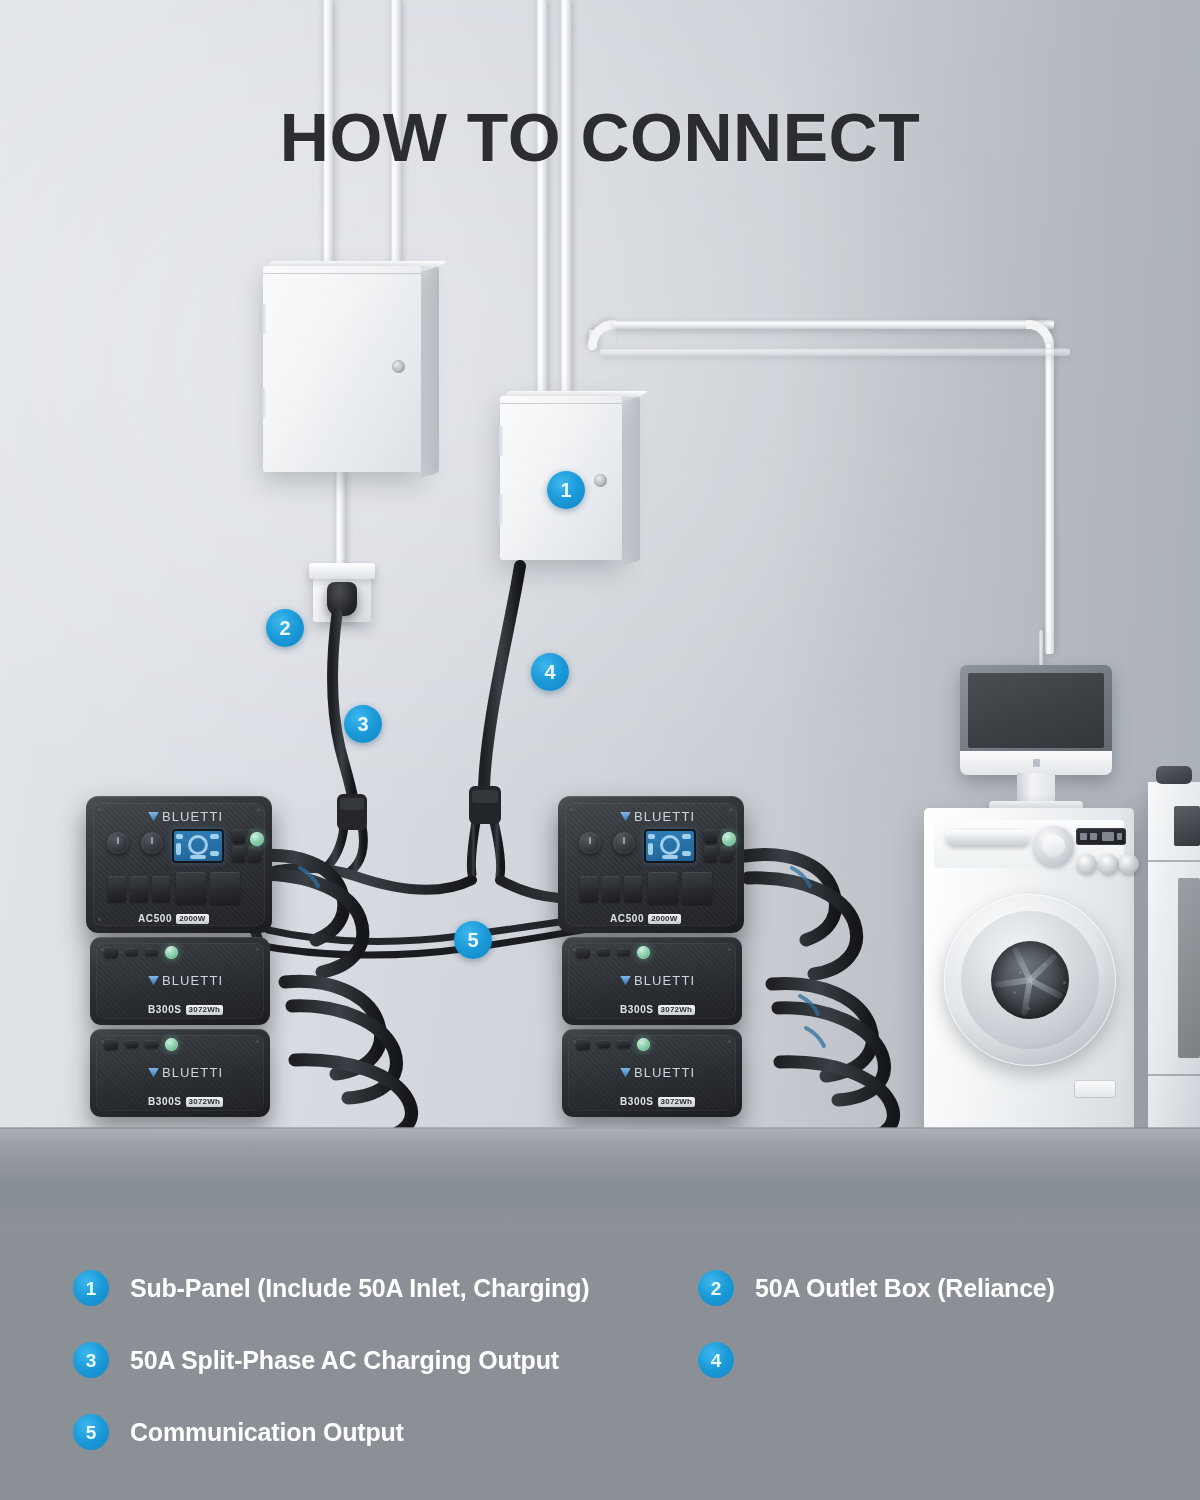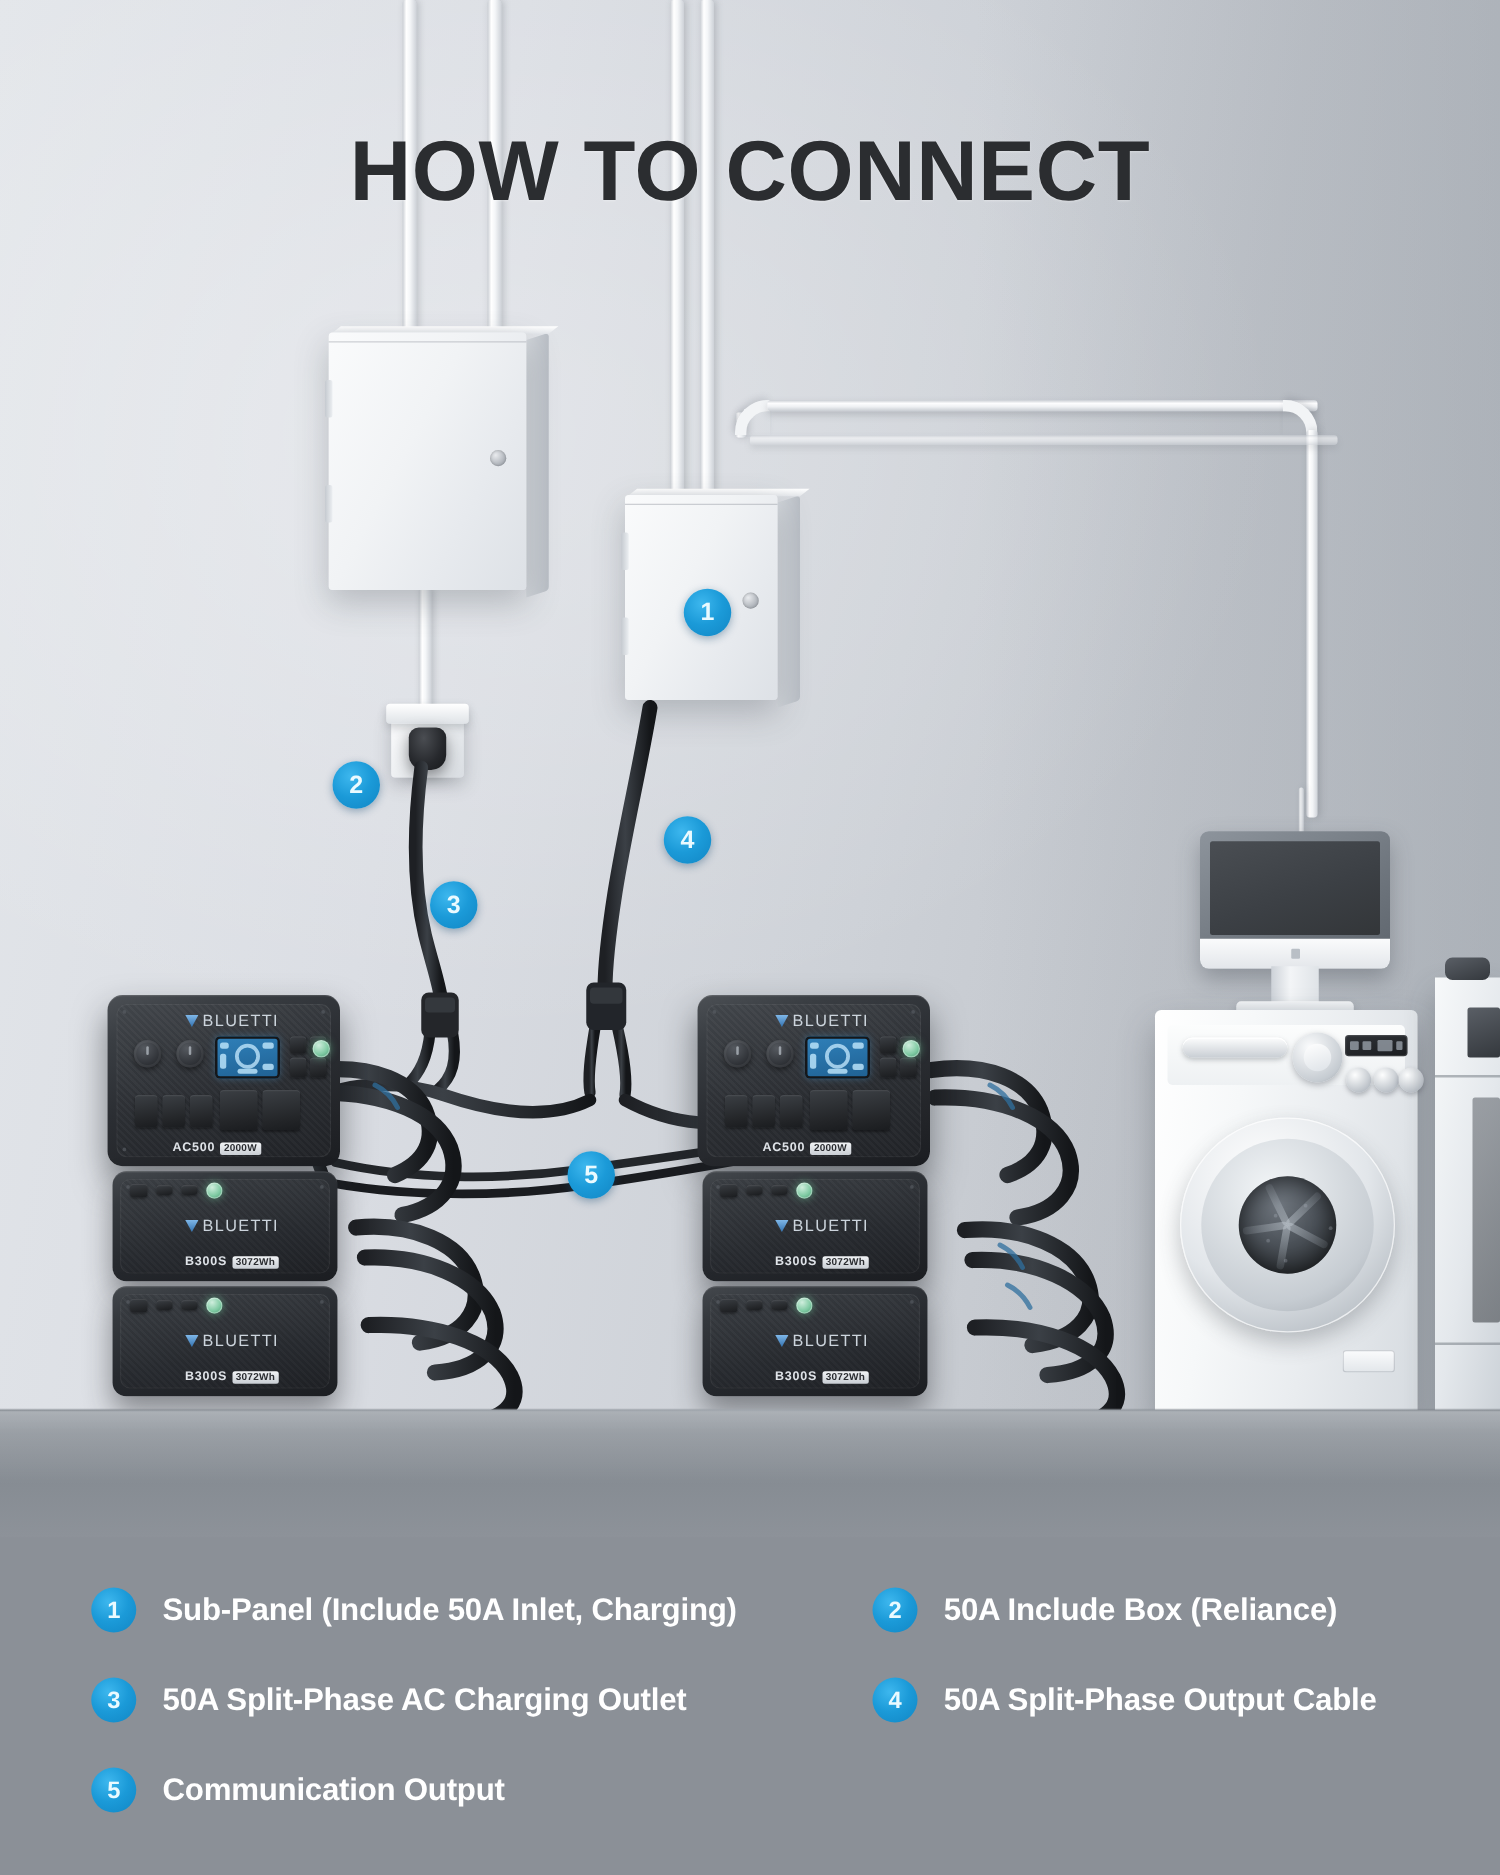--- a/index.html
+++ b/index.html
@@ -708,35 +708,34 @@
       <div class="legend-badge">
         <span>1</span>
       </div>
       <div class="legend-text">Sub-Panel (Include 50A Inlet, Charging)</div>
     </div>
 
     <div class="legend-row" style="left:698px;top:40px;">
       <div class="legend-badge">
         <span>2</span>
       </div>
-      <div class="legend-text">50A Include Box (Reliance)</div>
+      <div class="legend-text">50A Outlet Box (Reliance)</div>
     </div>
 
     <div class="legend-row" style="left:73px;top:112px;">
       <div class="legend-badge">
         <span>3</span>
       </div>
-      <div class="legend-text">50A Split-Phase AC Charging Outlet</div>
+      <div class="legend-text">50A Split-Phase AC Charging Output</div>
     </div>
 
     <div class="legend-row" style="left:698px;top:112px;">
       <div class="legend-badge">
         <span>4</span>
       </div>
-      <div class="legend-text">50A Split-Phase Output Cable</div>
     </div>
 
     <div class="legend-row" style="left:73px;top:184px;">
       <div class="legend-badge">
         <span>5</span>
       </div>
       <div class="legend-text">Communication Output</div>
     </div>
   </div>
 

